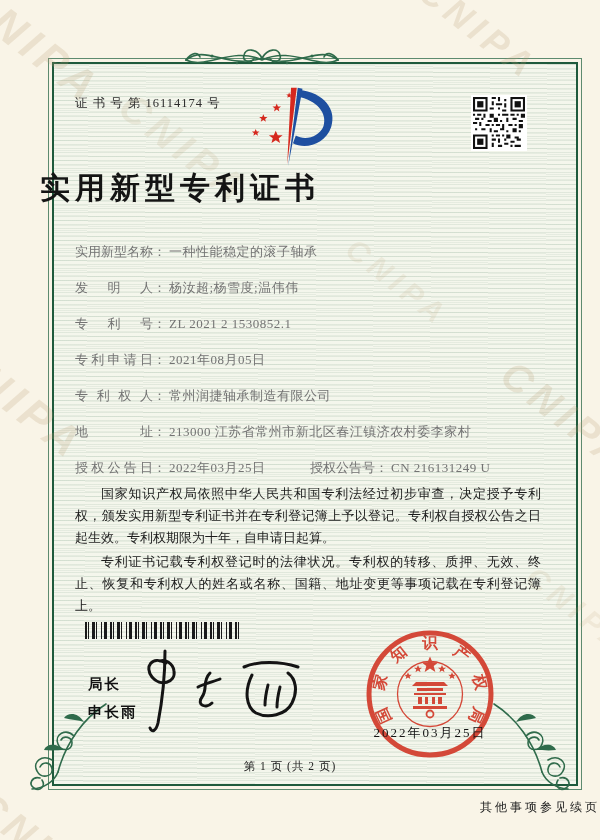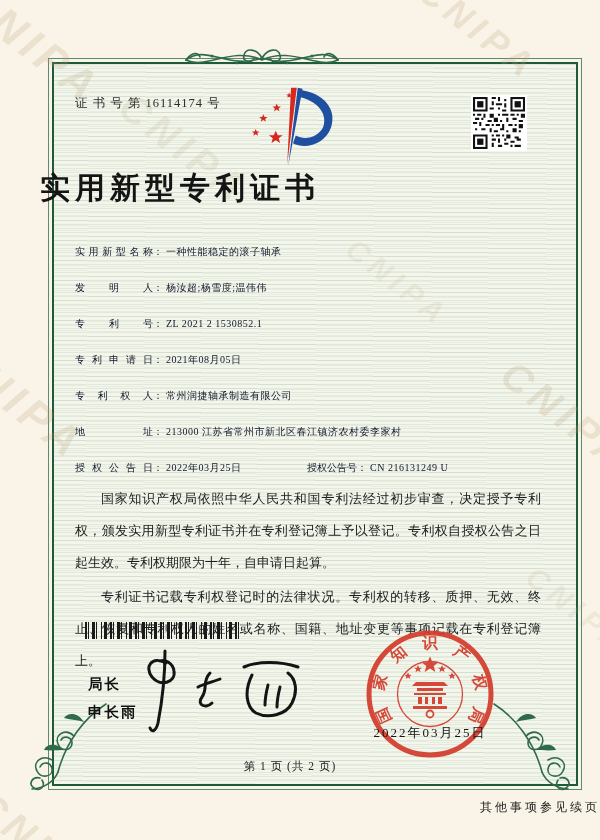--- a/index.html
+++ b/index.html
@@ -42,28 +42,28 @@
   
   .certno{position:absolute;z-index:3;left:75px;top:95px;font-size:12.5px;color:#2b2b2b;letter-spacing:1px;}
   .logo{position:absolute;z-index:3;left:244px;top:84px;}
   .qr{position:absolute;z-index:3;left:471px;top:95px;width:56px;height:56px;background:#fff;display:flex;align-items:center;justify-content:center;}
   .title{
     position:absolute;z-index:3;left:40px;top:168px;width:534px;
     font-size:30px;font-weight:700;letter-spacing:5px;color:#141414;white-space:nowrap;
   }
   
   .fields{position:absolute;z-index:3;left:75px;top:243px;width:466px;}
-  .frow{display:flex;align-items:flex-start;font-size:10px;line-height:17px;margin-bottom:19px;color:#0f172a;white-space:nowrap;}
+  .frow{display:flex;align-items:flex-start;font-size:13px;line-height:17px;margin-bottom:19px;color:#737373;white-space:nowrap;}
   .flabel{display:inline-block;width:78px;text-align:justify;text-align-last:justify;}
   .flabel.tight{width:auto;text-align-last:auto;}
   .colon{margin-right:3px;}
   .fval{letter-spacing:.5px;}
   .fval-grantdate{width:141px;}
   
-  .paras{position:absolute;z-index:3;left:75px;top:483px;width:466px;font-size:13px;line-height:32px;text-align:justify;color:#1b1b1b;}
+  .paras{position:absolute;z-index:3;left:75px;top:483px;width:466px;font-size:13px;line-height:22px;text-align:justify;color:#1b1b1b;}
   .paras p{margin:0 0 2px 0;text-indent:2em;}
   
   .barcode{
     position:absolute;z-index:3;left:85px;top:622px;width:156px;height:17px;
     background:repeating-linear-gradient(90deg,
       #1a1a1a 0 2px, rgba(0,0,0,0) 2px 3px,
       #1a1a1a 3px 4px, rgba(0,0,0,0) 4px 7px,
       #1a1a1a 7px 10px, rgba(0,0,0,0) 10px 11px,
       #1a1a1a 11px 12px, rgba(0,0,0,0) 12px 16px,
       #1a1a1a 16px 17px, rgba(0,0,0,0) 17px 19px,

